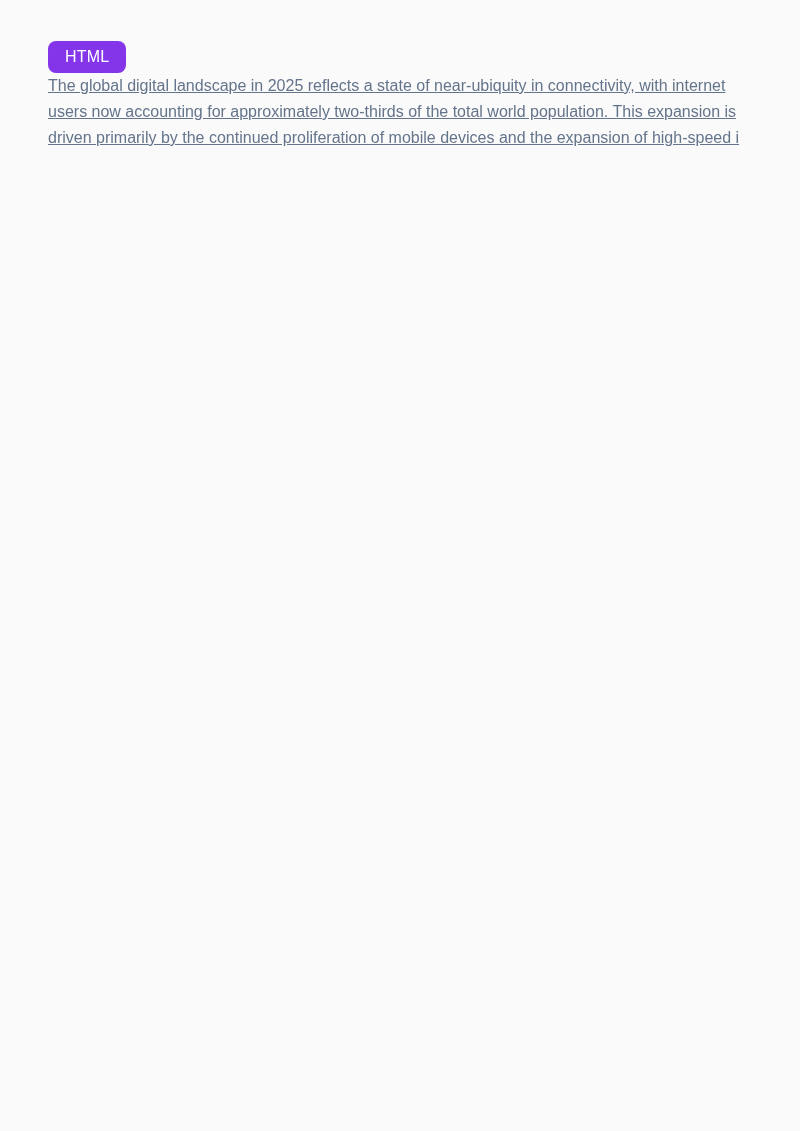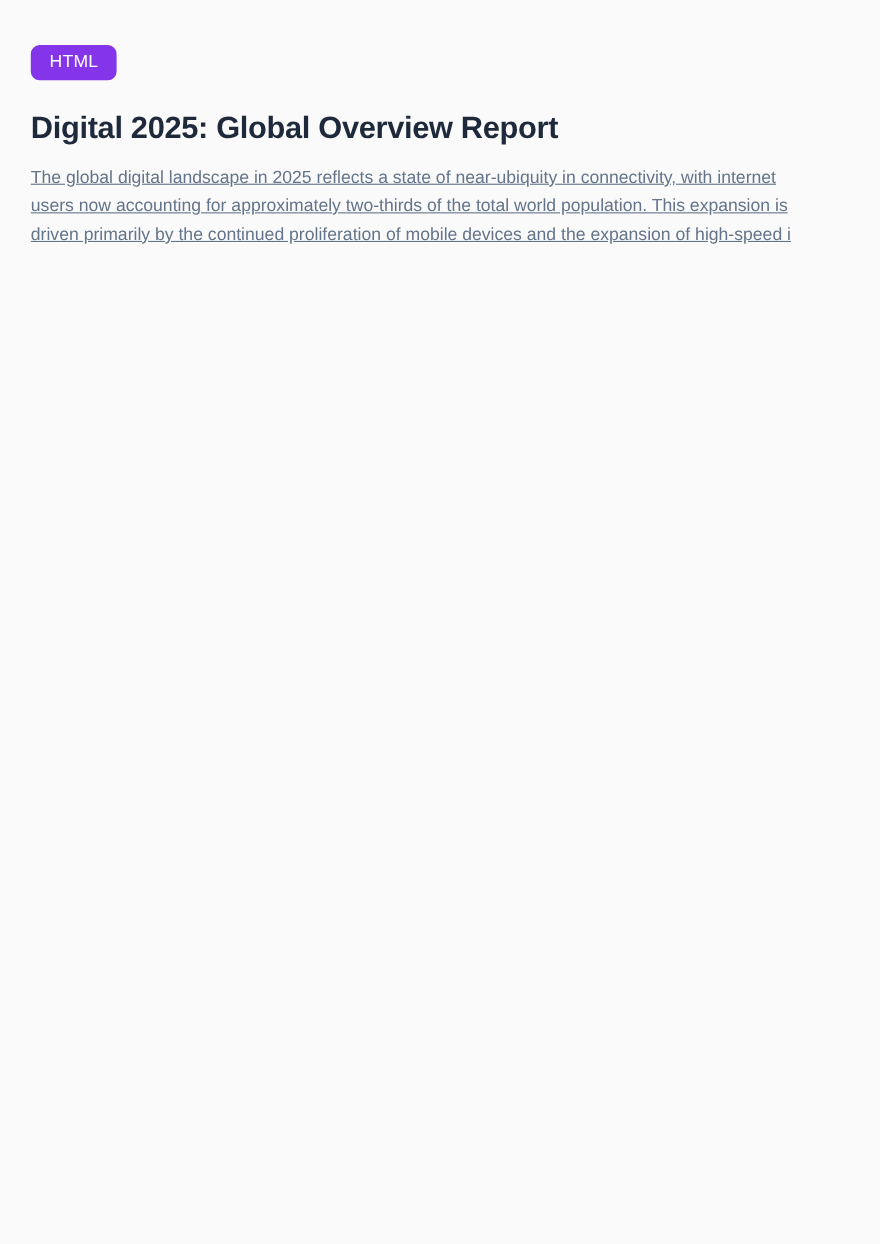--- a/index.html
+++ b/index.html
@@ -8,21 +8,21 @@
     padding: 0;
   }
   body {
     width: 800px;
     height: 1131px;
     background: #FAFAFA;
     font-family: "Liberation Sans", sans-serif;
     -webkit-font-smoothing: antialiased;
   }
   .page {
-    padding: 41px 40px 0 28px;
+    padding: 41px 40px 0 48px;
     width: 800px;
     height: 1131px;
   }
   .badge {
     display: inline-block;
     background: #8435EA;
     color: #FFFFFF;
     font-size: 16px;
     line-height: 20px;
     font-weight: 400;
@@ -46,16 +46,15 @@
     color: #64748B;
     text-decoration: underline;
   }
 </style>
 </head>
 <body>
 
 <div class="page">
   <span class="badge">HTML</span>
 
-  <h1 class="title">Digital 2025: Global Overview Report</h1>
 
   <p class="intro">The global digital landscape in 2025 reflects a state of near-ubiquity in connectivity, with internet users now accounting for approximately two-thirds of the total world population. This expansion is driven primarily by the continued proliferation of mobile devices and the expansion of high-speed i</p>
 </div>
 
 </body></html>

